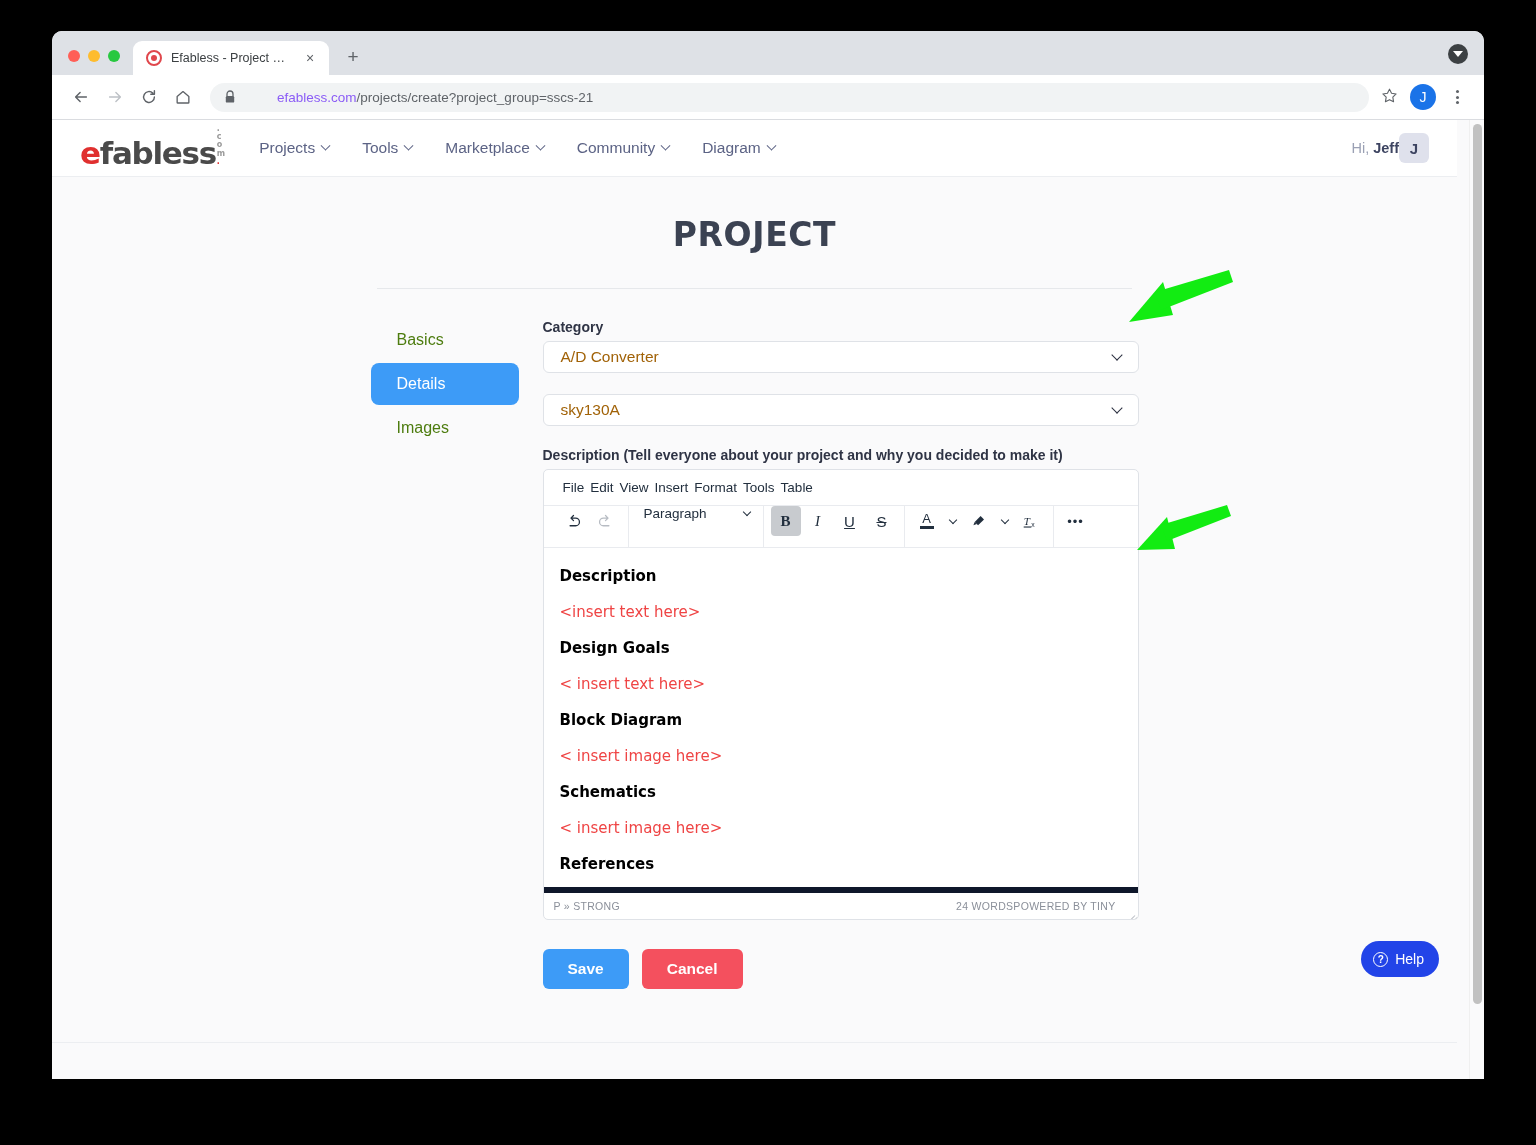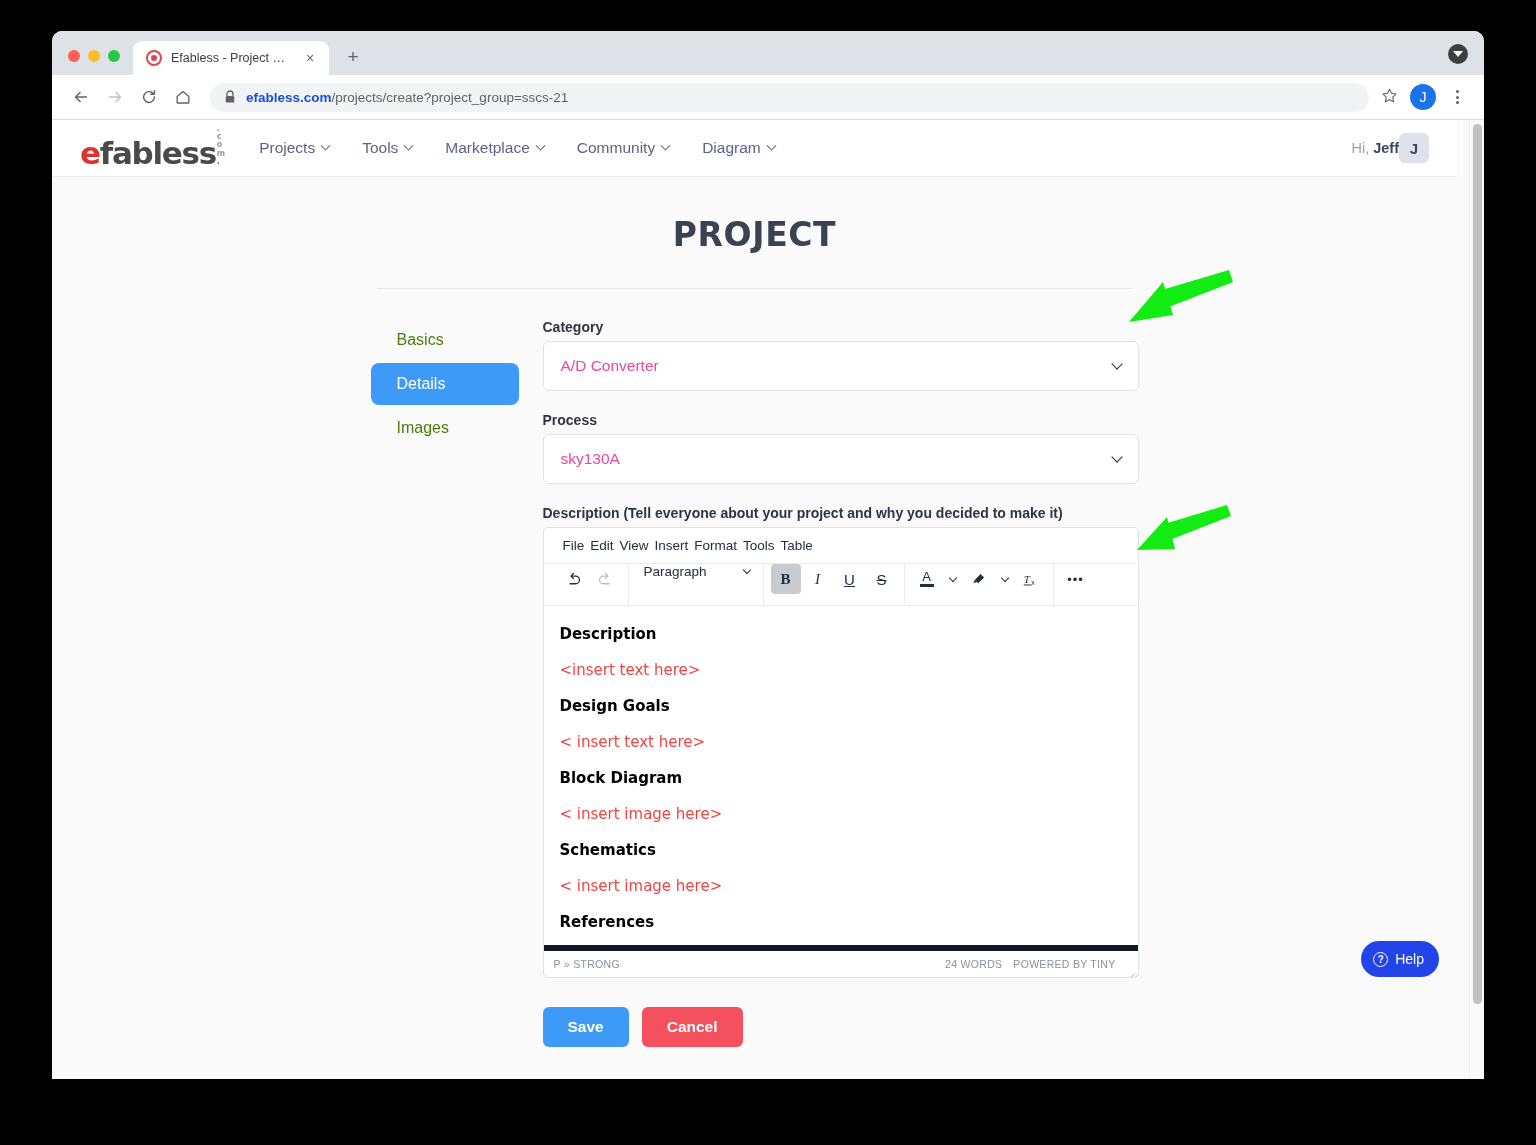--- a/index.html
+++ b/index.html
@@ -81,21 +81,21 @@
     display: flex; align-items: center; justify-content: center;
     color: #5f6368;
   }
   .nav-btn.disabled { color: #bdc1c6; }
   .omnibox {
     flex: 1; height: 29px; margin: 0 8px;
     background: #f1f3f4; border-radius: 15px;
     display: flex; align-items: center; padding: 0 14px; gap: 10px;
   }
   .url { font-size: 13.5px; color: #5f6368; white-space: nowrap; }
-  .url b { color: #1d4ed8; font-weight: 700; }
+  .url b { color: #8b5cf6; font-weight: 400; margin-left: 31px; }
   .star { color: #5f6368; font-size: 15px; }
   .profile-pic {
     width: 26px; height: 26px; border-radius: 50%;
     background: #1a73e8; color: #fff; font-size: 14px;
     display: flex; align-items: center; justify-content: center;
     margin-left: 8px; flex: none;
   }
   .kebab {
     width: 26px; height: 26px; flex: none; margin-left: 4px;
     display: flex; flex-direction: column; align-items: center;
@@ -171,23 +171,23 @@
     color: #4d7c0f; margin-bottom: 2px;
   }
   .side-item.active { background: #3d9bf7; color: #fff; font-weight: 500; }
 
   .fields { flex: 1; }
   .field-label {
     font-size: 14px; font-weight: 700; color: #2f3445;
     margin-bottom: 6px;
   }
   .select-box {
-    height: 50px; background: #fff; border: 1px solid #dfe2e7;
+    height: 32px; background: #fff; border: 1px solid #dfe2e7;
     border-radius: 6px; display: flex; align-items: center;
-    padding: 0 14px 0 17px; font-size: 15.5px; color: #ec4899;
+    padding: 0 14px 0 17px; font-size: 15.5px; color: #a16207;
     margin-bottom: 21px;
   }
   .select-box span:first-child { flex: 1; }
   .select-caret {
     width: 8px; height: 8px; border-right: 1.7px solid #2b3040;
     border-bottom: 1.7px solid #2b3040; transform: rotate(45deg);
     margin-bottom: 4px; margin-right: 3px;
   }
 
   
@@ -236,21 +236,21 @@
   .ed-p {
     font-size: 15px; color: #ef4444; margin-bottom: 18px;
     font-family: "DejaVu Sans", sans-serif;
   }
   .statusbar {
     height: 22px; border-top: 6px solid #0f172a;
     display: flex; align-items: center; padding: 13px 10px;
     font-size: 10.5px; color: #8a8f99; letter-spacing: 0.3px;
     position: relative;
   }
-  .statusbar .right { margin-left: auto; display: flex; gap: 11px; padding-right: 12px; }
+  .statusbar .right { margin-left: auto; display: flex; padding-right: 12px; }
   .resize-grip {
     position: absolute; right: 3px; bottom: 3px;
     width: 9px; height: 9px;
   }
   .resize-grip i {
     position: absolute; right: 0; background: #b9bdc4;
     height: 1px; transform-origin: right;
   }
 
   .btn-row { display: flex; gap: 13px; margin-top: 29px; }
@@ -415,21 +415,20 @@
             </div>
 
             <div class="fields">
 
               <div class="field-label">Category</div>
               <div class="select-box">
                 <span>A/D Converter</span>
                 <span class="select-caret"></span>
               </div>
 
-              <div class="field-label">Process</div>
               <div class="select-box">
                 <span>sky130A</span>
                 <span class="select-caret"></span>
               </div>
 
               <div class="field-label">Description (Tell everyone about your project and why you decided to make it)</div>
 
               <div class="editor">
 
                 <div class="menubar">

